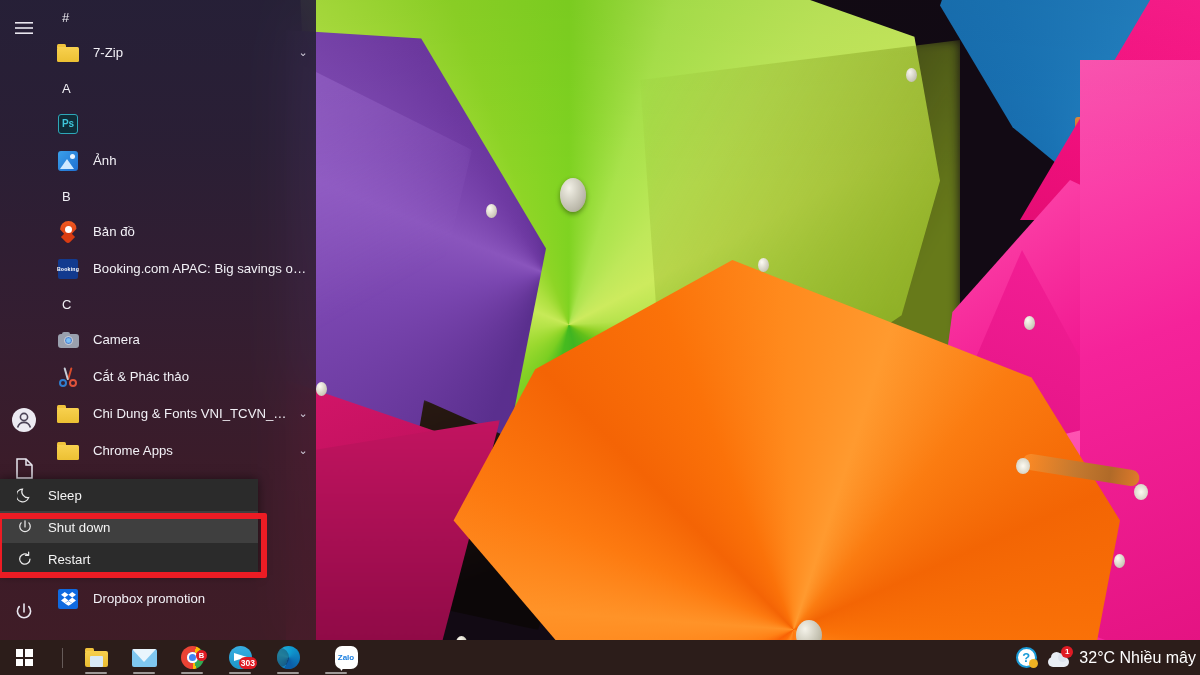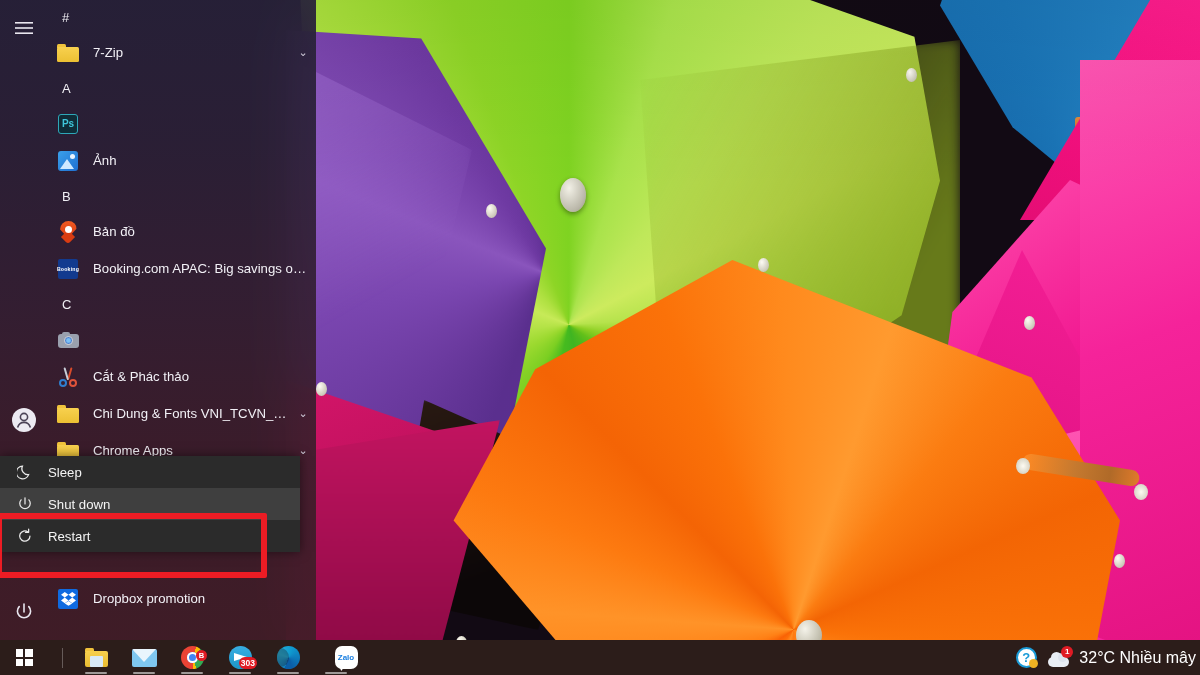--- a/index.html
+++ b/index.html
@@ -297,21 +297,21 @@
   .ico-snip .h2 { right:1px; border-color:#e0533a; }
   
   .ico-dropbox {
     width:20px; height:20px; border-radius:2px; background:#0f6ae0;
     display:flex; align-items:center; justify-content:center;
   }
   .ico-dropbox svg { display:block; }
 
   
   #power-flyout {
-    position:absolute; left:0; top:456px; width:300px;
+    position:absolute; left:0; top:479px; width:258px;
     background:#2b2b2b;
     box-shadow:0 0 10px rgba(0,0,0,.5);
     z-index:6;
   }
   .power-item {
     height:32px; display:flex; align-items:center; color:#f4f4f4;
     font-size:13.2px; padding-left:16px;
   }
   .power-item.hovered { background:#3f3f3f; }
   .power-ico {
@@ -544,20 +544,21 @@
 
     <div class="group-header">C</div>
     <div class="app-row">
       <span class="app-icon">
         <span class="ico-cam">
             <span class="bump"></span>
             <span class="bd"></span>
             <span class="lens"></span>
           </span>
       </span>
+      <span class="app-label">Camera</span>
     </div>
     <div class="app-row">
       <span class="app-icon">
         <span class="ico-snip">
             <span class="bl1"></span>
             <span class="bl2"></span>
             <span class="h1"></span>
             <span class="h2"></span>
           </span>
       </span>

